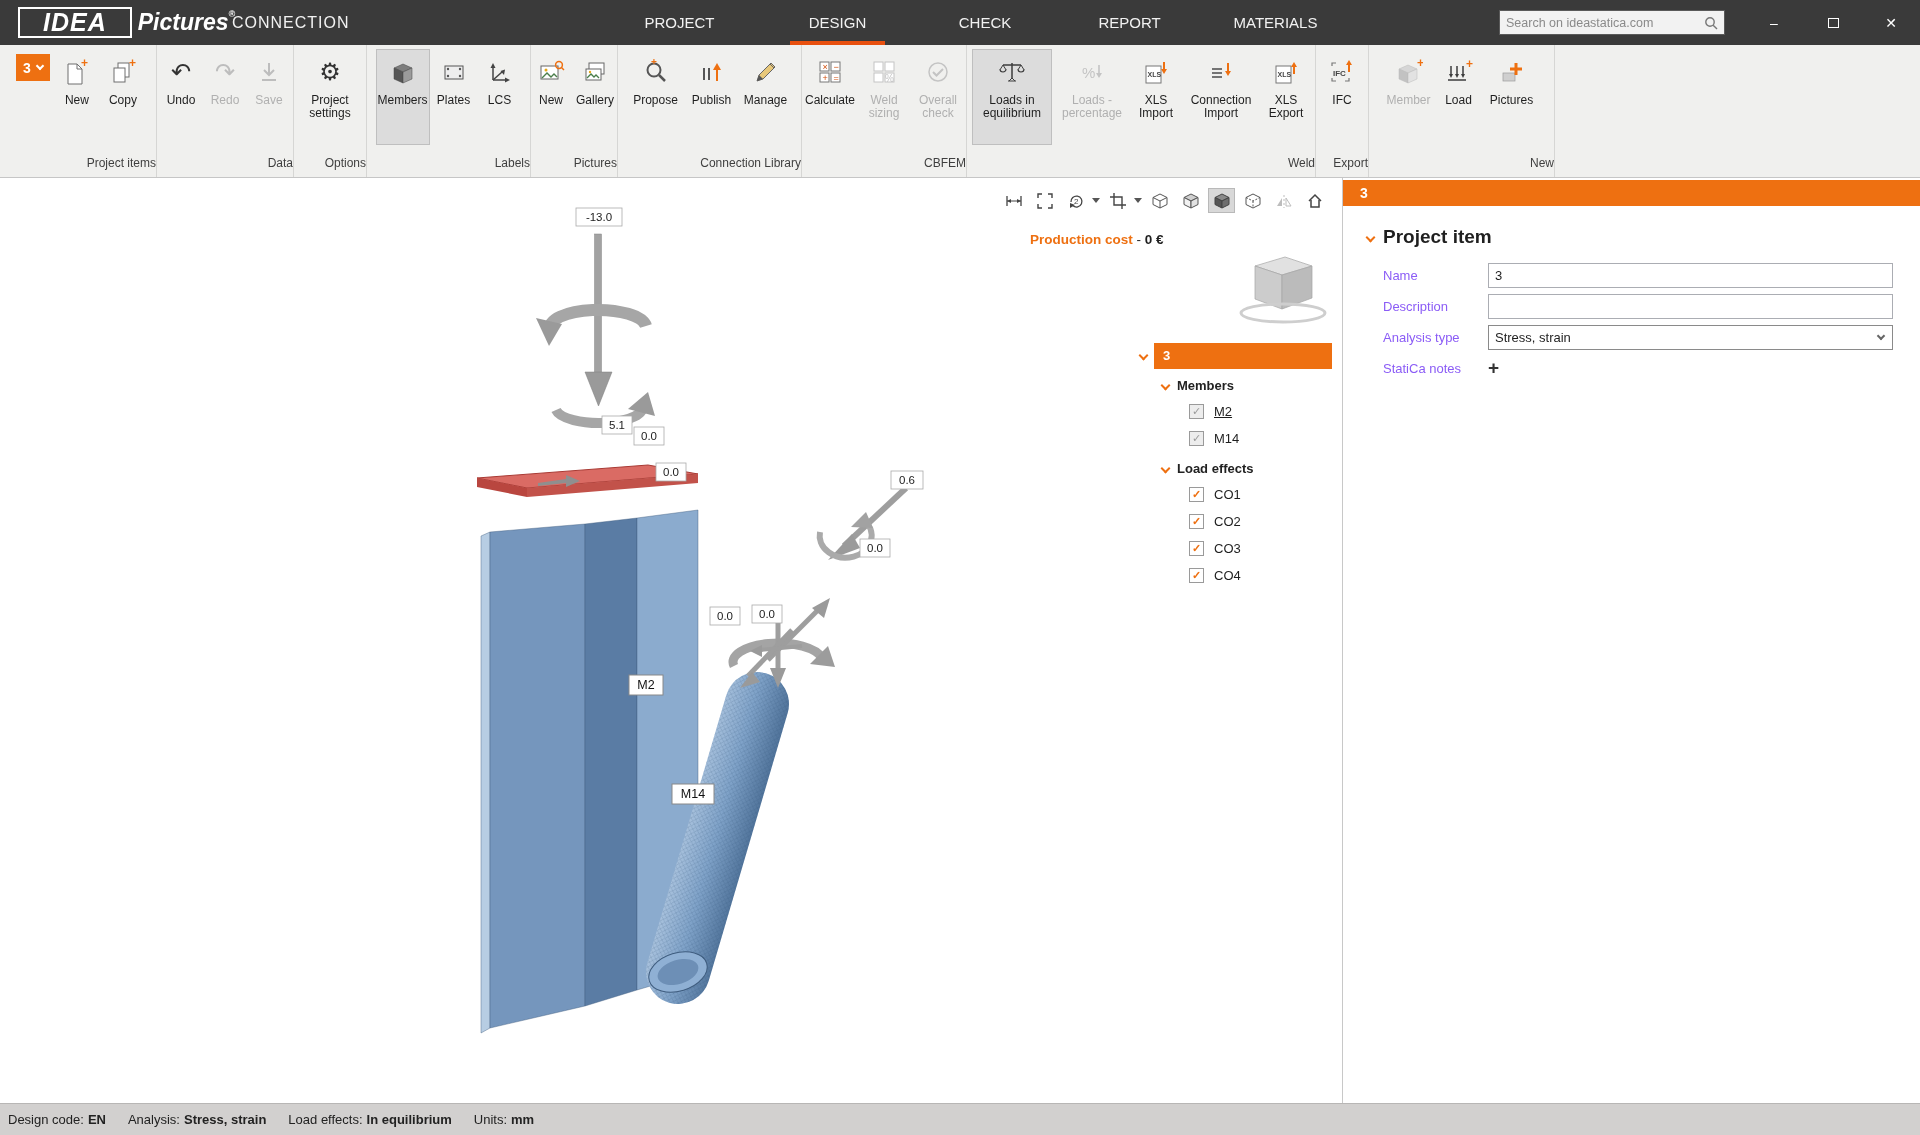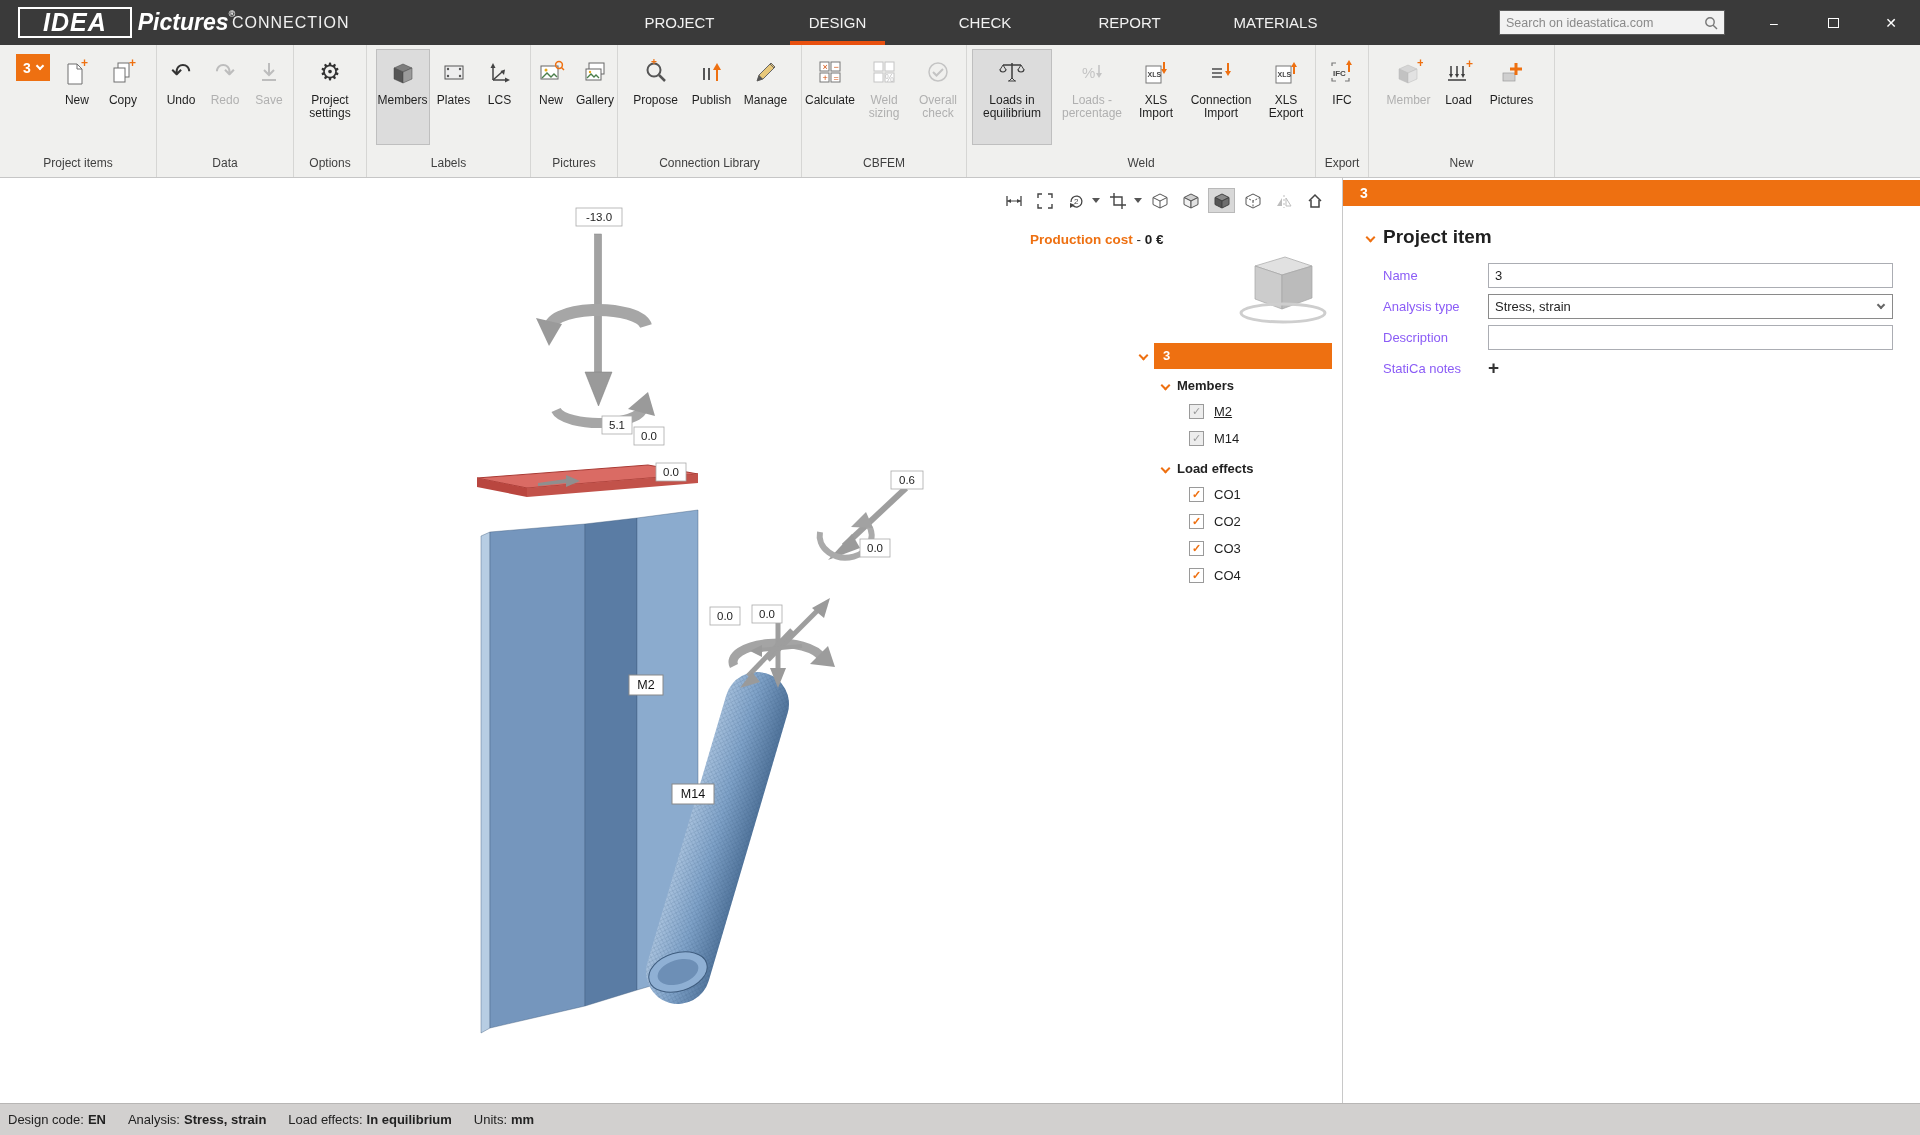--- a/index.html
+++ b/index.html
@@ -22,21 +22,21 @@
 .searchbox input{flex:1;border:none;outline:none;background:transparent;font-size:12.5px;
   color:#444;font-family:"Liberation Sans",sans-serif}
 .searchbox input::placeholder{color:#8a8a8a}
 .winbtn{position:absolute;top:0;width:58px;height:45px;display:flex;align-items:center;
   justify-content:center;font-size:14px;color:#fff}
 .maxbox{width:11px;height:10px;border:1px solid #fff;display:inline-block}
 
 .ribbon{height:133px;background:#f0f0ee;border-bottom:1px solid #c6c6c6;display:flex}
 .rgroup{display:flex;flex-direction:column;border-right:1px solid #d6d6d4;flex-shrink:0}
 .gbtns{flex:1;display:flex;justify-content:center;align-items:flex-start;gap:2px;padding-top:4px}
-.gname{height:24px;font-size:12px;color:#3f3f3f;text-align:center;line-height:20px;white-space:nowrap}
+.gname{height:24px;font-size:12px;color:#3f3f3f;text-align:right;line-height:20px;white-space:nowrap}
 .rb{display:flex;flex-direction:column;align-items:center;padding-top:4px;font-size:12px;
   line-height:13px;color:#1f1f1f;text-align:center;min-height:96px}
 .rb .ric{height:38px;display:flex;align-items:center;justify-content:center;margin-bottom:3px}
 .rb.sel{background:#dcdcdc;box-shadow:inset 0 0 0 1px #bfbfbf}
 .rb.dis{color:#b0b0b0}
 .g24{font-size:24px;line-height:24px;color:#333}
 .g24.dis{color:#bdbdbd}
 .proj-sel{margin:5px 3px 0 5px;height:27px;background:#ee7011;color:#fff;display:flex;
   align-items:center;gap:6px;padding:0 7px;font-size:14px;font-weight:bold}
 .wchev{width:6px;height:6px;border-right:2px solid #fff;border-bottom:2px solid #fff;
@@ -701,29 +701,29 @@
     <div class="rp-content">
       <div class="rp-sec">
         <span class="chev"></span>
         <span class="rp-sec-title">Project item</span>
       </div>
       <div class="frow">
         <label>Name</label>
         <input class="fin" value="3" style="">
       </div>
       <div class="frow">
+        <label>Description</label>
+        <input class="fin" value="" style="">
+      </div>
+      <div class="frow">
         <label>Analysis type</label>
         <div class="fsel">
           <span>Stress, strain</span>
           <span class="chev g"></span>
         </div>
-      </div>
-      <div class="frow">
-        <label>Description</label>
-        <input class="fin" value="" style="">
       </div>
       <div class="frow">
         <label>StatiCa notes</label>
         <span class="plus">+</span>
       </div>
     </div>
   </div>
 </div>
 
 <div class="statusbar">

